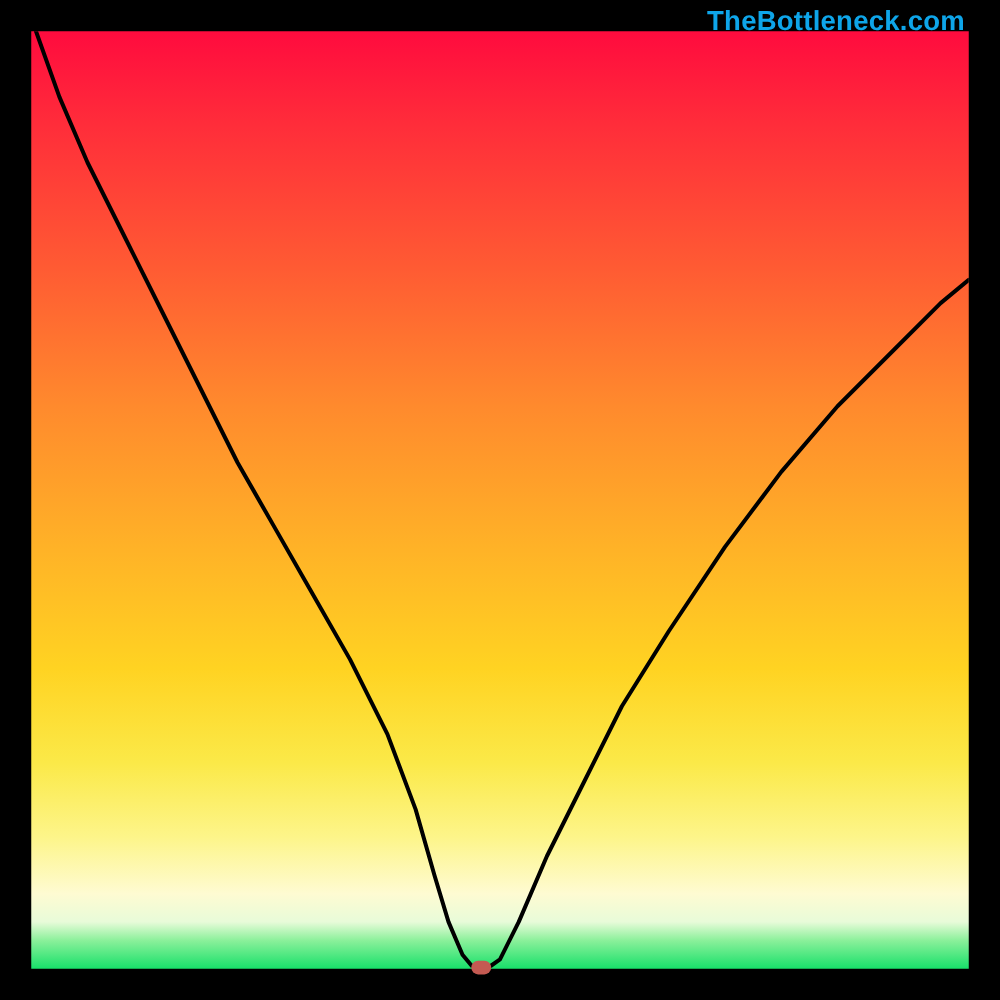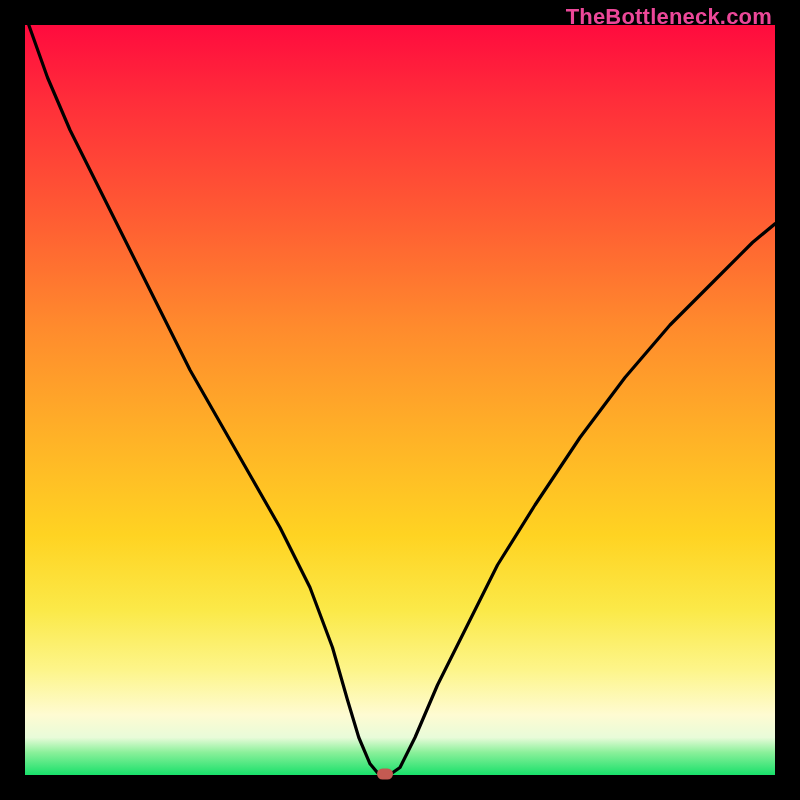--- a/index.html
+++ b/index.html
@@ -44,21 +44,21 @@
     position: absolute;
     left: 0;
     top: 0;
     width: 750px;
     height: 750px;
   }
   .watermark {
     position: absolute;
     top: 4px;
     right: 28px;
-    color: #ec4899;
+    color: #0ea5e9;
     font-size: 22px;
     font-weight: 600;
     letter-spacing: 0.2px;
     user-select: none;
   }
   .marker {
     position: absolute;
     width: 16px;
     height: 11px;
     background: #c45a52;

